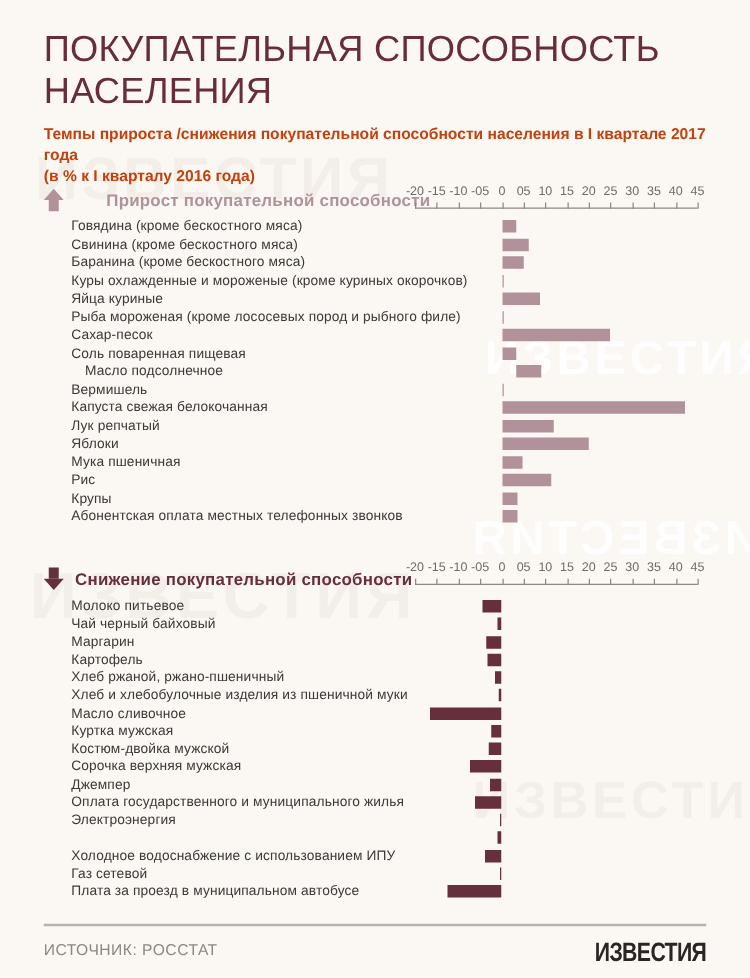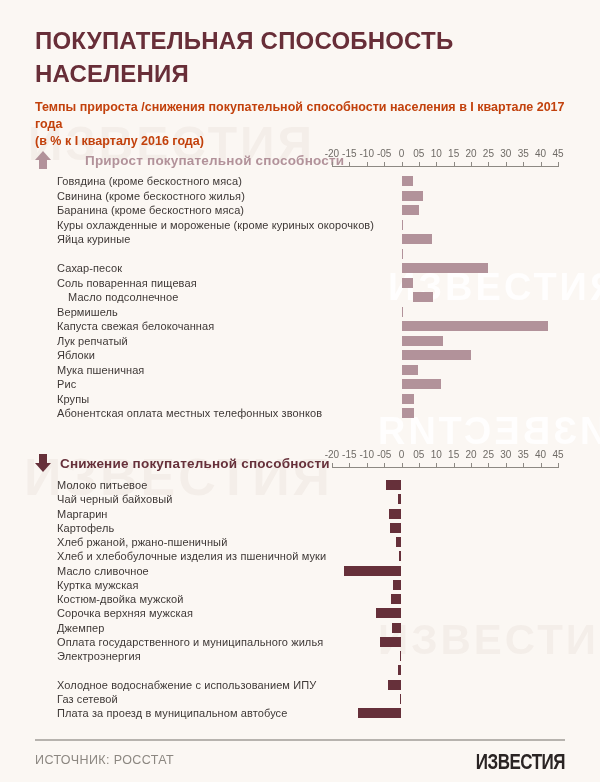--- a/index.html
+++ b/index.html
@@ -16,21 +16,21 @@
   .wm-dark{color:rgba(125,92,72,0.055);}
   .wm-light{color:rgba(255,255,255,0.85);}
   .wm1{left:28px;top:116px;font-size:48px;}
   .wm2{left:388px;top:266px;font-size:38px;}
   .wm3{left:375px;top:410px;font-size:38px;transform:scaleX(-1);}
   .wm4{left:24px;top:447px;font-size:52px;}
   .wm5{left:378px;top:616px;font-size:42px;}
   
   .title{
     position:absolute;left:35px;top:24px;width:535px;z-index:1;
-    font-size:24px;line-height:33px;font-weight:bold;color:var(--title,#682e38);
+    font-size:29px;line-height:33px;font-weight:normal;color:var(--title,#682e38);
     letter-spacing:0.2px;margin:0;
   }
   .subtitle{
     position:absolute;left:35px;top:99px;width:540px;z-index:1;
     font-size:12.5px;line-height:17px;font-weight:bold;color:#c2410c;
   }
   
   .sec-head{position:absolute;left:35px;z-index:2;display:flex;align-items:center;}
   #sec1-head{top:151px;gap:25px;}
   #sec2-head{top:454px;}
@@ -129,36 +129,37 @@
       <div class="tick-mark" style="left: 540.58px;"></div>
       <span class="tick-label" style="left: 557.965px;">45</span>
       <div class="tick-mark" style="left: 557.965px;"></div>
     </div>
   <div class="rows" id="rows1">
       <div class="row" style="height: 14.5px;">
         <span class="row-label">Говядина (кроме бескостного мяса)</span>
         <div class="bar" style="width: 11.1264px; left: 401.5px; top: 2.25px; background: rgb(178, 146, 154);"></div>
       </div>
       <div class="row" style="height: 14.5px;">
-        <span class="row-label">Свинина (кроме бескостного жилья)</span>
+        <span class="row-label">Свинина (кроме бескостного мяса)</span>
         <div class="bar" style="width: 21.2097px; left: 401.5px; top: 2.25px; background: rgb(178, 146, 154);"></div>
       </div>
       <div class="row" style="height: 14.5px;">
         <span class="row-label">Баранина (кроме бескостного мяса)</span>
         <div class="bar" style="width: 17.385px; left: 401.5px; top: 2.25px; background: rgb(178, 146, 154);"></div>
       </div>
       <div class="row" style="height: 14.5px;">
         <span class="row-label">Куры охлажденные и мороженые (кроме куриных окорочков)</span>
         <div class="bar" style="width: 1.4px; left: 401.5px; top: 2.25px; background: rgb(178, 146, 154);"></div>
       </div>
       <div class="row" style="height: 14.5px;">
         <span class="row-label">Яйца куриные</span>
         <div class="bar" style="width: 30.5976px; left: 401.5px; top: 2.25px; background: rgb(178, 146, 154);"></div>
       </div>
       <div class="row" style="height: 14.5px;">
+        <span class="row-label">Рыба мороженая (кроме лососевых пород и рыбного филе)</span>
         <div class="bar" style="width: 1.4px; left: 401.5px; top: 2.25px; background: rgb(178, 146, 154);"></div>
       </div>
       <div class="row" style="height: 14.5px;">
         <span class="row-label">Сахар-песок</span>
         <div class="bar" style="width: 86.925px; left: 401.5px; top: 2.25px; background: rgb(178, 146, 154);"></div>
       </div>
       <div class="row" style="height: 14.5px;">
         <span class="row-label">Соль поваренная пищевая</span>
         <div class="bar" style="width: 11.1264px; left: 401.5px; top: 2.25px; background: rgb(178, 146, 154);"></div>
       </div>

